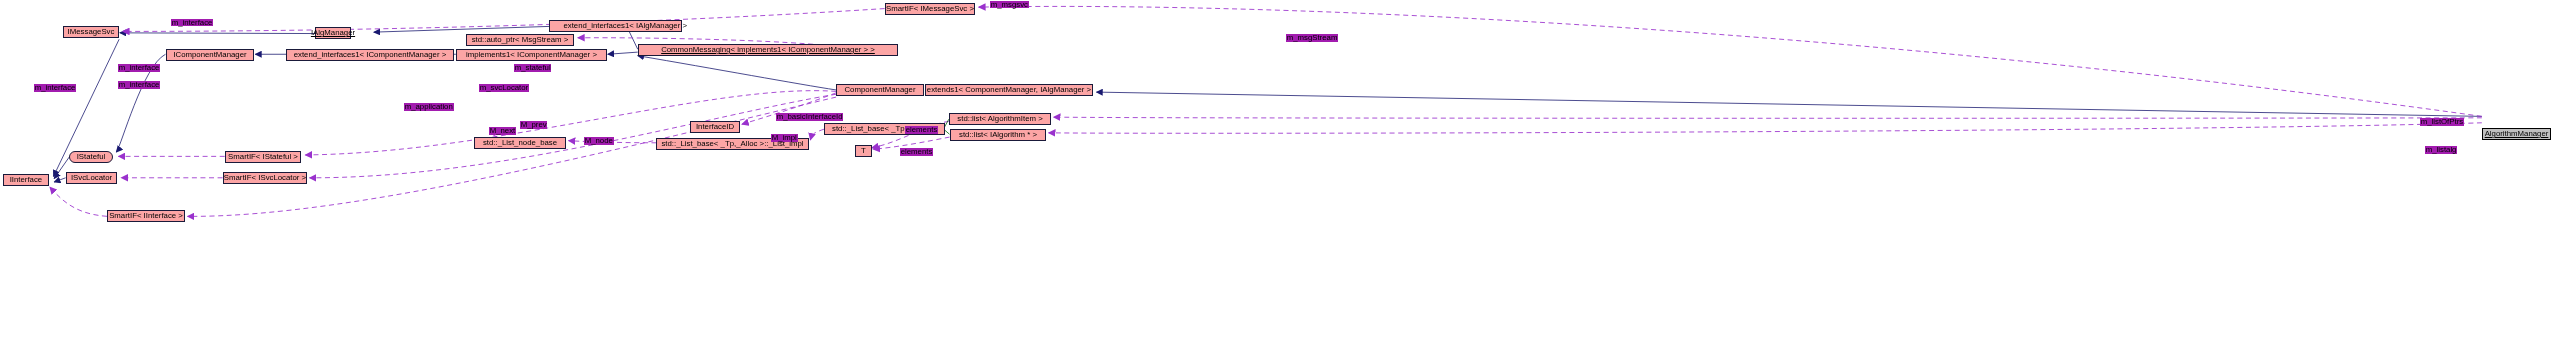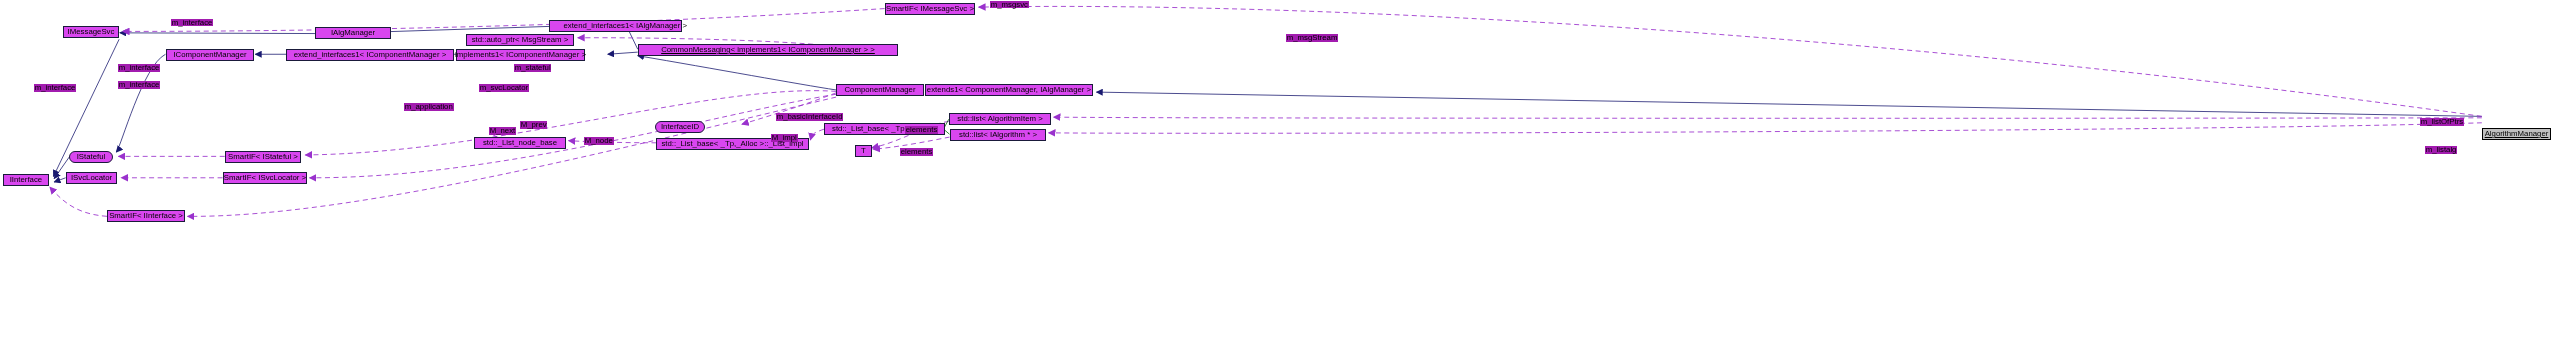--- a/index.html
+++ b/index.html
@@ -1,19 +1,19 @@
 <!DOCTYPE html>
 <html style="font-size:11.4px"><head>
 <meta charset="utf-8">
 <style>
   html,body{margin:0;padding:0;background:#ffffff;}
   #canvas{position:relative;width:2576px;height:357px;background:#ffffff;
           font-family:"Liberation Sans","DejaVu Sans",sans-serif;overflow:hidden;}
   svg#edges{position:absolute;left:0;top:0;width:2576px;height:357px;}
-  .node{position:absolute;box-sizing:border-box;border:0.7px solid #1a1a3a;background:#d946ef;
+  .node{position:absolute;box-sizing:border-box;border:0.7px solid #1a1a3a;background:#fca5a5;
         color:#000000;display:flex;align-items:center;justify-content:center;
         font-size:7.8px;line-height:1;white-space:nowrap;padding:0 3.6px;height:12px;}
   .node.hl{background:#bfbfbf;border:0.7px solid #000000;}
   .elabel{position:absolute;font-size:7.8px;color:#000000;white-space:nowrap;
           background:#a21caf;line-height:1;padding:0 0.7px;}
 </style>
 </head>
 <body>
 
 <div id="canvas">
@@ -78,30 +78,30 @@
   <div id="nodes">
       <div class="node" style="left: 2.9px; top: 174px; width: 46px;">IInterface</div>
       <div class="node" style="left: 63px; top: 26px; width: 56px;">IMessageSvc</div>
       <div class="node" style="left: 69px; top: 151px; width: 44px; border-radius: 6px;">IStateful</div>
       <div class="node" style="left: 66px; top: 172px; width: 51px;">ISvcLocator</div>
       <div class="node" style="left: 107px; top: 210px; width: 78px;">SmartIF&lt; IInterface &gt;</div>
       <div class="node" style="left: 225px; top: 151px; width: 76px;">SmartIF&lt; IStateful &gt;</div>
       <div class="node" style="left: 223px; top: 172px; width: 84px;">SmartIF&lt; ISvcLocator &gt;</div>
       <div class="node" style="left: 885px; top: 2.9px; width: 90px;">SmartIF&lt; IMessageSvc &gt;</div>
       <div class="node" style="left: 166px; top: 49px; width: 88px;">IComponentManager</div>
-      <div class="node" style="left: 315px; top: 27px; width: 76px;">IAlgManager</div>
+      <div class="node" style="left: 315px; top: 27px; width: 36px; text-decoration: underline;">IAlgManager</div>
       <div class="node" style="left: 286px; top: 49px; width: 168px;">extend_interfaces1&lt; IComponentManager &gt;</div>
-      <div class="node" style="left: 456px; top: 49px; width: 129px;">implements1&lt; IComponentManager &gt;</div>
+      <div class="node" style="left: 456px; top: 49px; width: 151px;">implements1&lt; IComponentManager &gt;</div>
       <div class="node" style="left: 549px; top: 20px; width: 133px; padding-left: 23px;">extend_interfaces1&lt; IAlgManager &gt;</div>
       <div class="node" style="left: 466px; top: 34px; width: 108px;">std::auto_ptr&lt; MsgStream &gt;</div>
       <div class="node" style="left: 638px; top: 44px; width: 260px; text-decoration: underline;">CommonMessaging&lt; implements1&lt; IComponentManager &gt; &gt;</div>
       <div class="node" style="left: 836px; top: 84px; width: 88px;">ComponentManager</div>
       <div class="node" style="left: 925px; top: 84px; width: 168px;">extends1&lt; ComponentManager, IAlgManager &gt;</div>
       <div class="node hl" style="left: 2482px; top: 128px; width: 69px; text-decoration: underline;">AlgorithmManager</div>
-      <div class="node" style="left: 655px; top: 121px; width: 50px; border-radius: 6px;">InterfaceID</div>
+      <div class="node" style="left: 690px; top: 121px; width: 50px;">InterfaceID</div>
       <div class="node" style="left: 824px; top: 123px; width: 121px;">std::_List_base&lt; _Tp, _Alloc &gt;</div>
       <div class="node" style="left: 949px; top: 113px; width: 102px;">std::list&lt; AlgorithmItem &gt;</div>
       <div class="node" style="left: 950px; top: 129px; width: 96px;">std::list&lt; IAlgorithm * &gt;</div>
       <div class="node" style="left: 474px; top: 137px; width: 92px; text-align: right;">std::_List_node_base</div>
       <div class="node" style="left: 656px; top: 138px; width: 153px;">std::_List_base&lt; _Tp,_Alloc &gt;::_List_impl</div>
       <div class="node" style="left: 855px; top: 145px; width: 17px;">T</div>
     </div>
 
   <div id="labels">
       <div class="elabel" style="left: 990px; top: 0.7px;">m_msgsvc</div>

